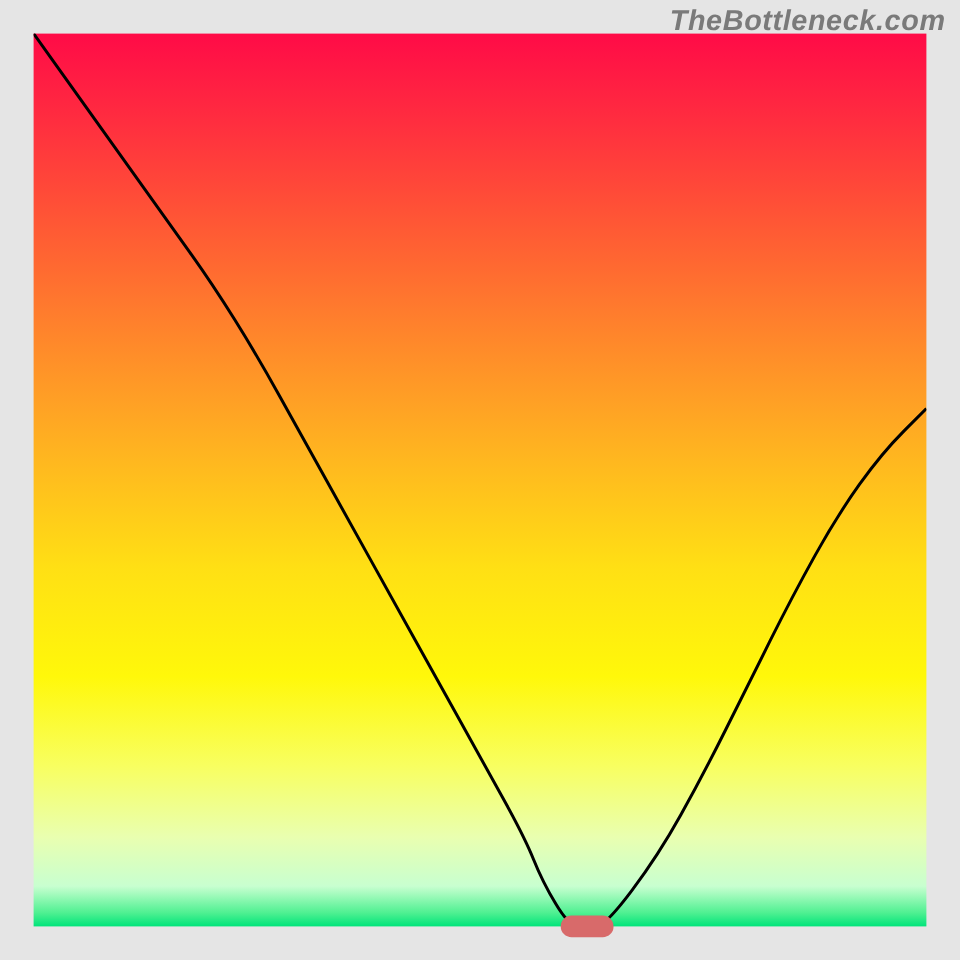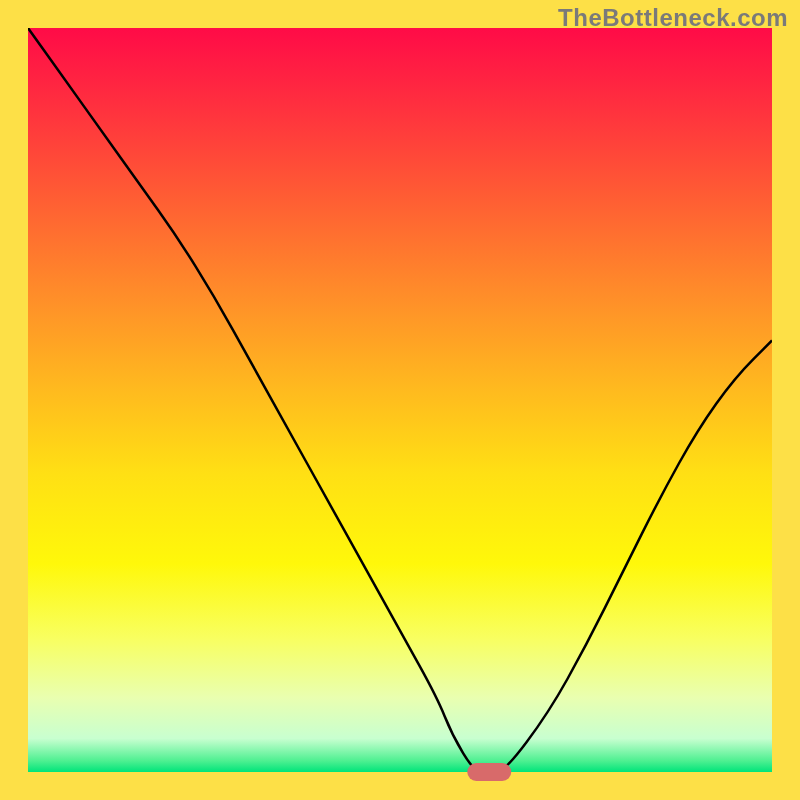--- a/index.html
+++ b/index.html
@@ -7,21 +7,22 @@
     padding: 0;
     width: 800px;
     height: 800px;
     background: #000;
     overflow: hidden;
   }
   .wrap {
     position: relative;
     width: 800px;
     height: 800px;
-    background: #fde047;
+    background: #e5e5e5;
+    font-style: italic;
   }
   .watermark {
     position: absolute;
     top: 4px;
     right: 12px;
     font-family: Arial, Helvetica, sans-serif;
     font-size: 24px;
     font-weight: 600;
     color: #7a7a7a;
     letter-spacing: 0.5px;

